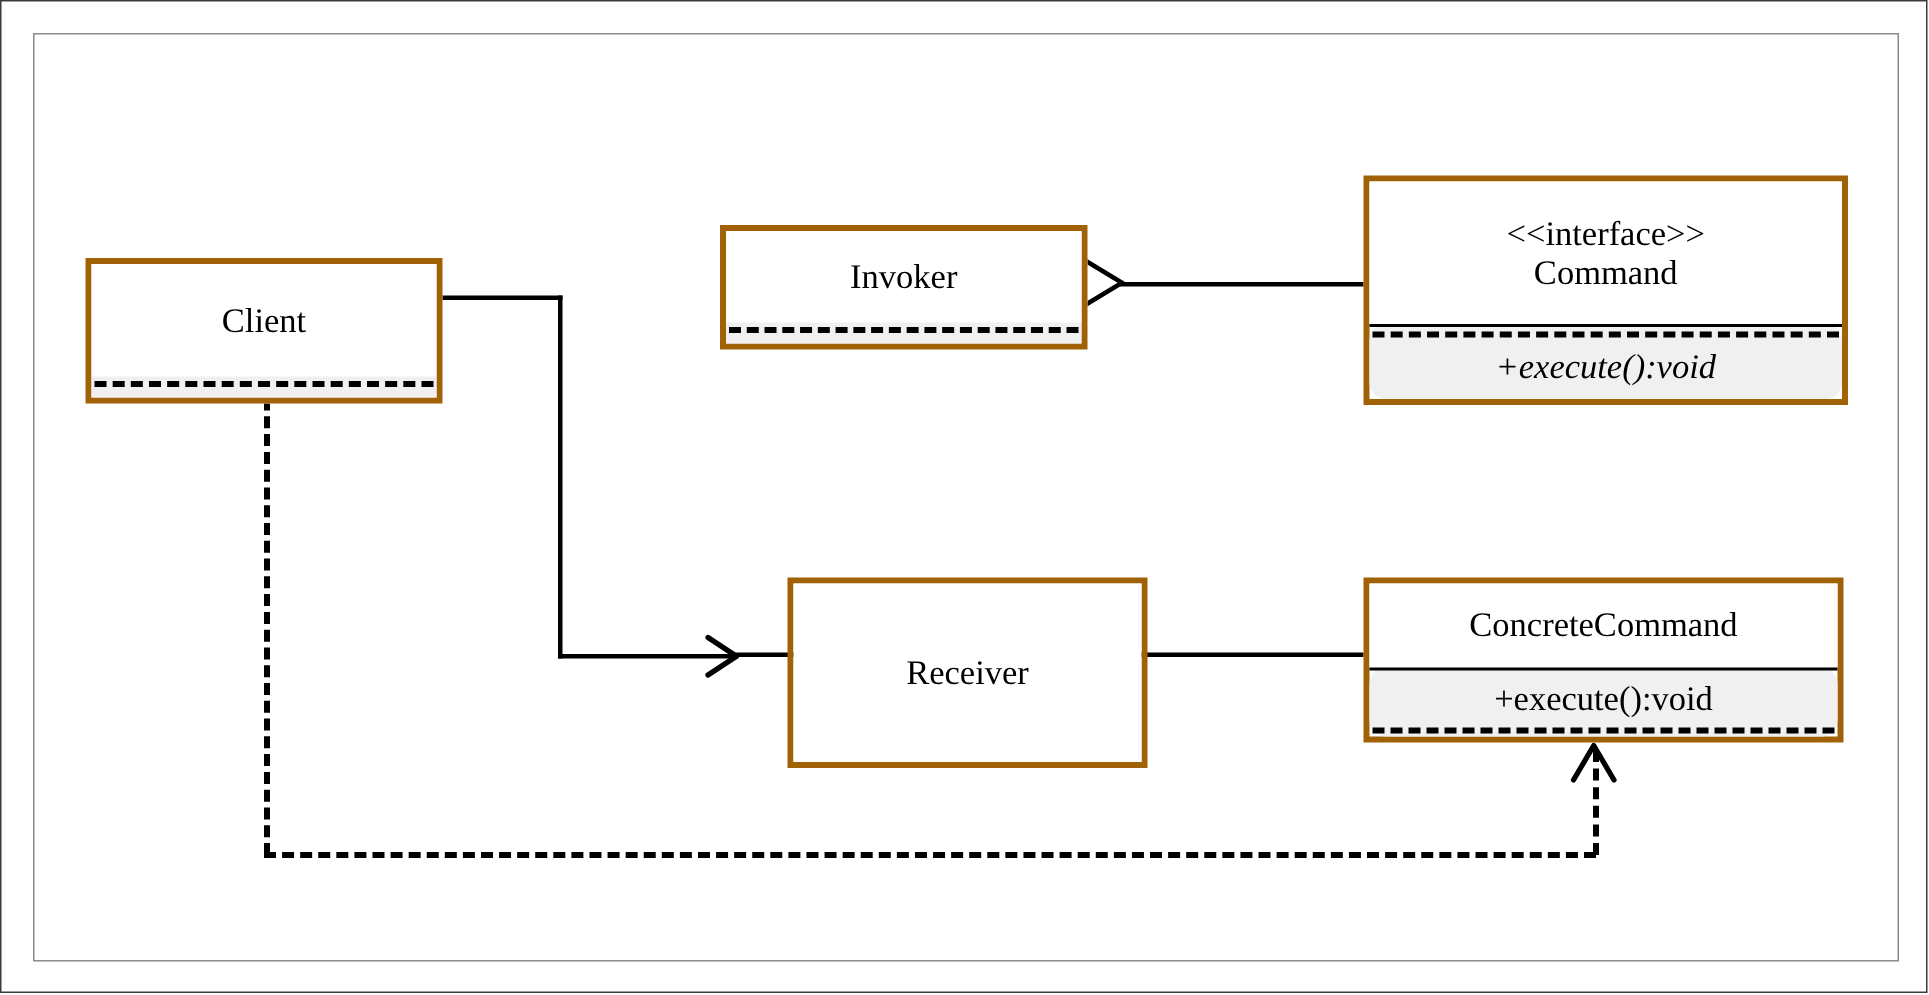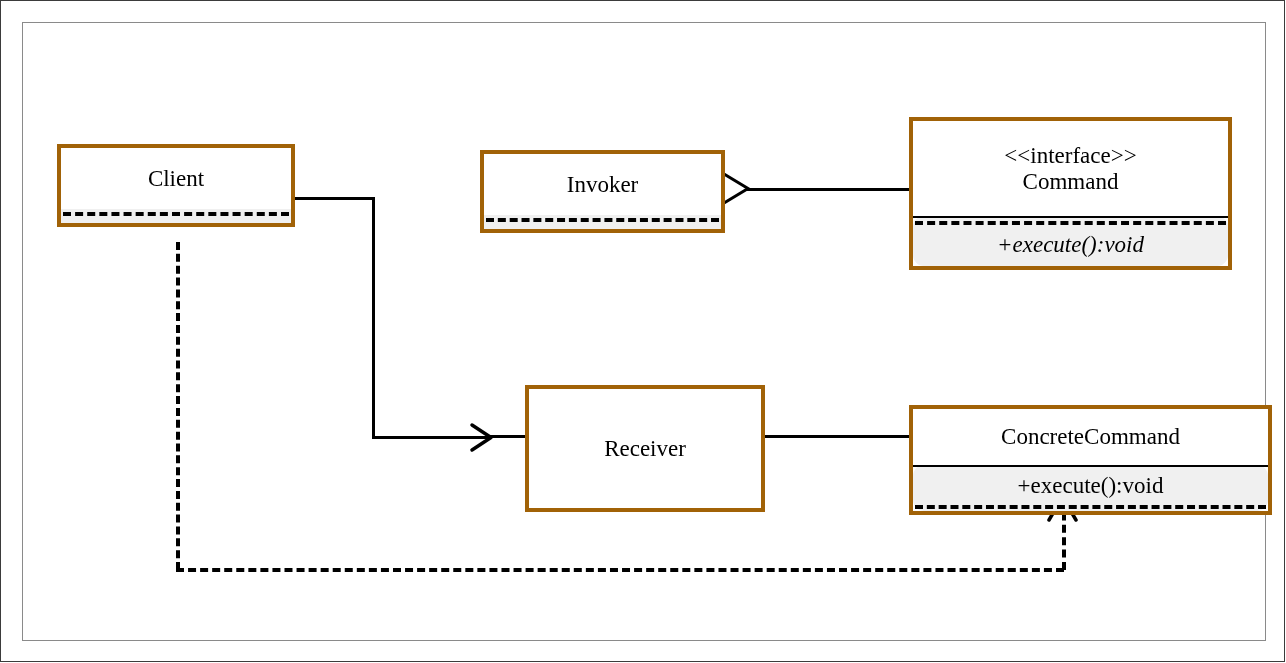--- a/index.html
+++ b/index.html
@@ -138,21 +138,21 @@
 
     <polygon points="724,174 748,188.5 724,203 700,188.5" fill="#ffffff" stroke="#000000" stroke-width="3"></polygon>
 
     <polyline points="472,425 491,437.5 472,450" fill="none" stroke="#000000" stroke-width="3.5" stroke-linecap="round" stroke-linejoin="round"></polyline>
 
     <polyline points="748,424 727,436.5 748,449" fill="none" stroke="#000000" stroke-width="3.5" stroke-linecap="round" stroke-linejoin="round"></polyline>
 
     <polyline points="1049,520 1062.5,497 1076,520" fill="none" stroke="#000000" stroke-width="3.5" stroke-linecap="round" stroke-linejoin="round"></polyline>
   </svg>
 
-  <div class="uml-class" style="left:57px; top:144px; width:238px; height:83px;">
+  <div class="uml-class" style="left:57px; top:172px; width:238px; height:97px;">
     <div class="uml-name">
       <span class="cname">Client</span>
     </div>
     <div class="uml-empty" style="height:14px;">
       <div class="sep-dashed" style="top:3px;"></div>
     </div>
   </div>
 
   <div class="uml-class" style="left:480px; top:150px; width:245px; height:83px;">
     <div class="uml-name">
@@ -174,21 +174,21 @@
       <span class="op italic" style="margin-top:7px;">+execute():void</span>
     </div>
   </div>
 
   <div class="uml-class" style="left:489px; top:385px; width:240px; height:127px;margin-left:36px;">
     <div class="uml-name">
       <span class="cname">Receiver</span>
     </div>
   </div>
 
-  <div class="uml-class" style="left:909px; top:385px; width:363px; height:110px;margin-top:20px;">
+  <div class="uml-class" style="left:909px; top:385px; width:320px; height:110px;">
     <div class="uml-name">
       <span class="cname">ConcreteCommand</span>
     </div>
     <div class="uml-ops" style="height:46px;">
       <div class="sep-solid" style="top:0;"></div>
       <span class="op" style="margin-bottom:6px;">+execute():void</span>
       <div class="sep-dashed" style="bottom:2px;"></div>
     </div>
   </div>
 

